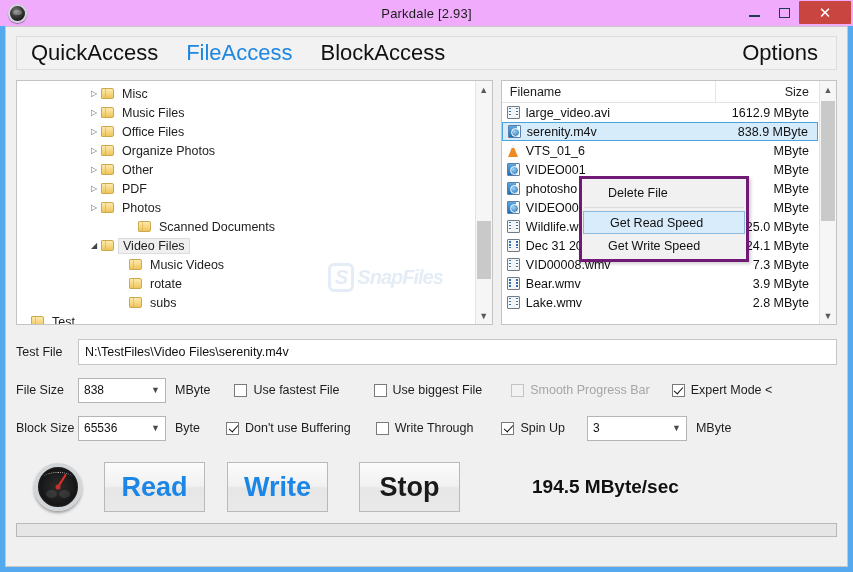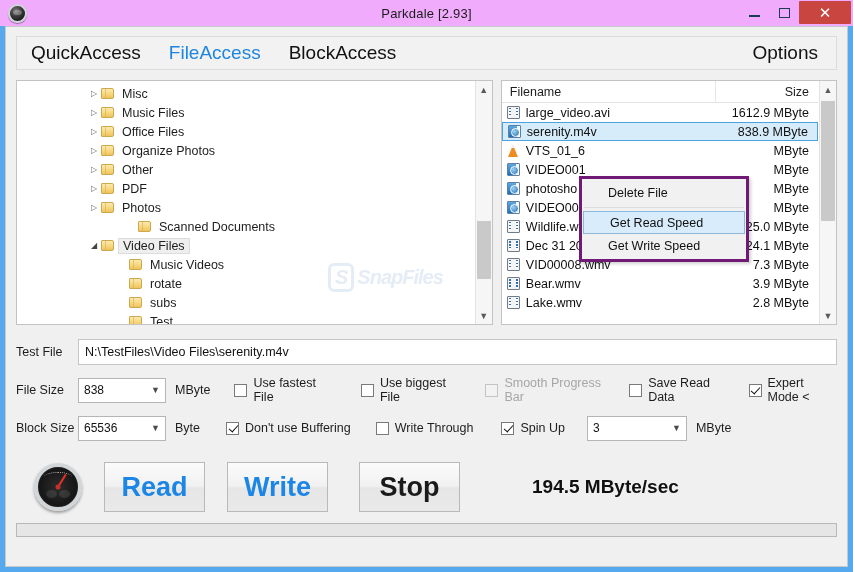--- a/index.html
+++ b/index.html
@@ -51,21 +51,21 @@
     flex:1 1 auto; margin:0 5px 5px 5px; background:#f0f0f0;
     border:1px solid #c8c8c8; position:relative; overflow:hidden;
   }
   
   .tabbar {
     margin:9px 10px 0 10px; height:34px; background:#f2f2f2;
     border:1px solid #dcdcdc; display:flex; align-items:center;
     position:relative;
   }
   .tab {
-    font-size:19px; color:#111; padding:0 14px; white-space:nowrap;
+    font-size:22px; color:#111; padding:0 14px; white-space:nowrap;
   }
   .tab.active { color:#1c86e0; }
   .tab.right { position:absolute; right:4px; }
   
   .panels { display:flex; margin:10px 10px 0 10px; gap:8px; }
   .panel {
     background:#fff; border:1px solid #c3c3c3; position:relative; overflow:hidden;
   }
   .tree-panel { width:478px; height:245px; }
   .list-panel { width:337px; height:245px; }
@@ -347,21 +347,21 @@
             <div class="tnode" style="padding-left: 98px;">
               <span class="twist"></span>
               <span class="folder"></span>
               <span class="tlabel">rotate</span>
             </div>
             <div class="tnode" style="padding-left: 98px;">
               <span class="twist"></span>
               <span class="folder"></span>
               <span class="tlabel">subs</span>
             </div>
-            <div class="tnode" style="padding-left: 98px;">
+            <div class="tnode" style="">
               <span class="twist"></span>
               <span class="folder"></span>
               <span class="tlabel">Test</span>
             </div>
           </div>
         <div class="vscroll">
           <div class="arrow">▲</div>
           <div class="thumb" style="top:140px;height:58px;"></div>
           <div class="arrow bot">▼</div>
         </div>
@@ -486,24 +486,20 @@
         <span class="box"></span>
         <span>Use fastest File</span>
       </div>
       <div class="chk" style="margin-left:34px;">
         <span class="box"></span>
         <span>Use biggest File</span>
       </div>
       <div class="chk dis" style="margin-left:29px;">
         <span class="box"></span>
         <span>Smooth Progress Bar</span>
-      </div>
-      <div class="chk" style="margin-left:22px;">
-        <span class="box"></span>
-        <span>Save Read Data</span>
       </div>
       <div class="chk on" style="margin-left:22px;">
         <span class="box"></span>
         <span>Expert Mode &lt;</span>
       </div>
     </div>
 
     <div class="frow">
       <div class="flabel">Block Size</div>
       <div class="fsel">

